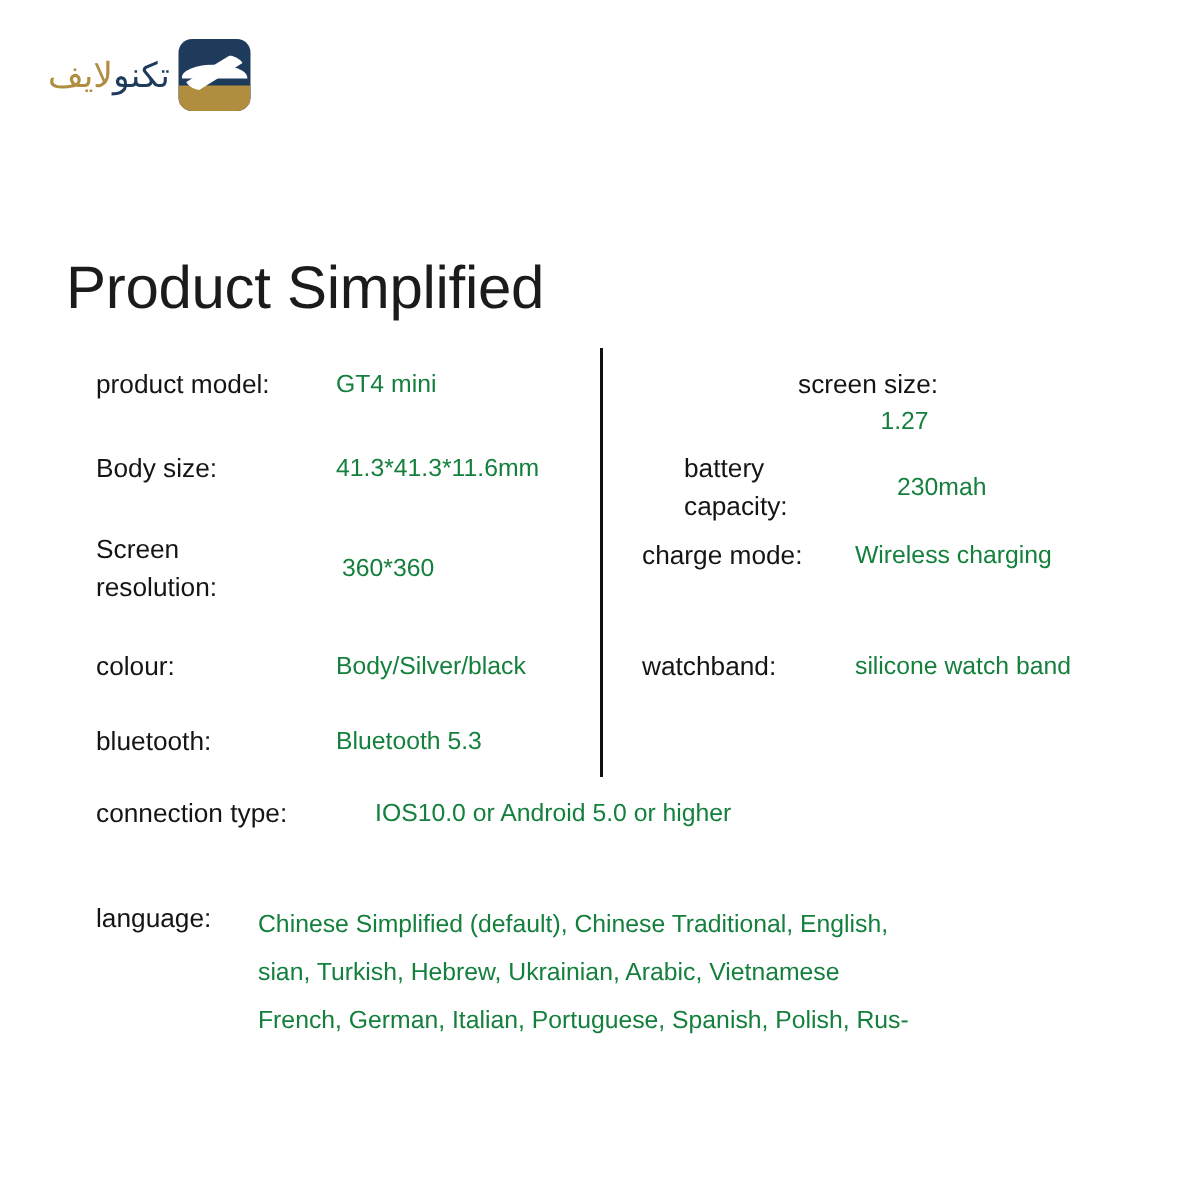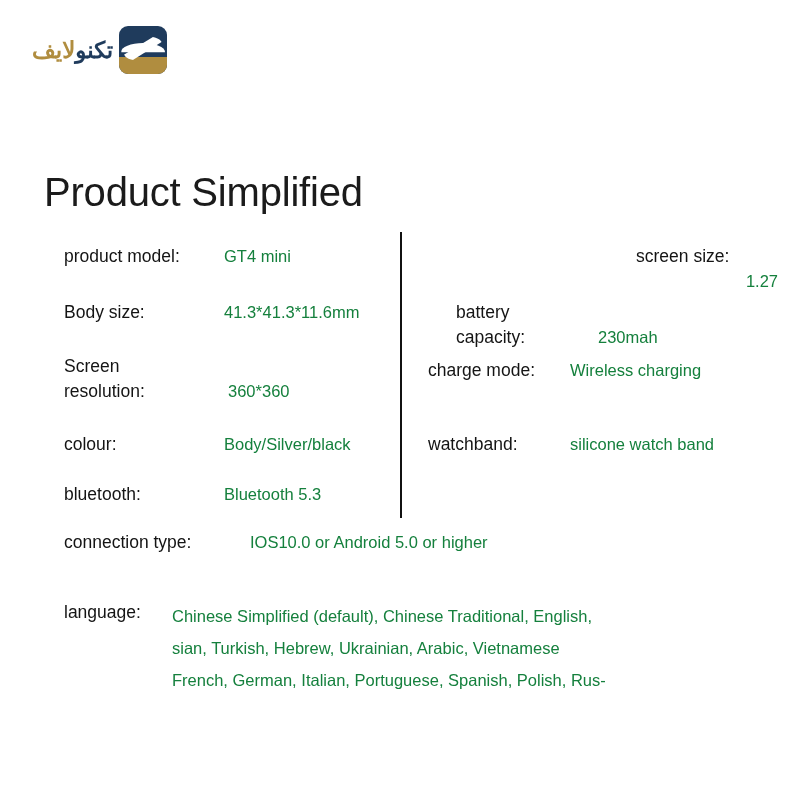--- a/index.html
+++ b/index.html
@@ -20,21 +20,21 @@
     position: absolute;
     left: 32px;
     top: 26px;
     display: flex;
     align-items: center;
     gap: 6px;
     direction: rtl;
   }
   .brand-wordmark {
     font-size: 23px;
-    font-weight: 700;
+    font-weight: 400;
     letter-spacing: 0px;
     line-height: 1;
     white-space: nowrap;
   }
   .brand-wordmark .w-navy { color: #1f3b5c; }
   .brand-wordmark .w-gold { color: #b08d3f; }
 
   .brand-mark {
     position: relative;
     width: 48px;
@@ -103,21 +103,21 @@
 
   .col {
     position: absolute;
     top: 0;
   }
   .col-left  { left: 64px;  width: 322px; }
   .col-right { left: 428px; width: 350px; }
 
   .row {
     display: flex;
-    align-items: flex-end;
+    align-items: center;
     position: absolute;
     left: 0;
     right: 0;
   }
   .label {
     color: #141414;
     font-size: 17.5px;
     line-height: 25px;
     flex: 0 0 auto;
   }

